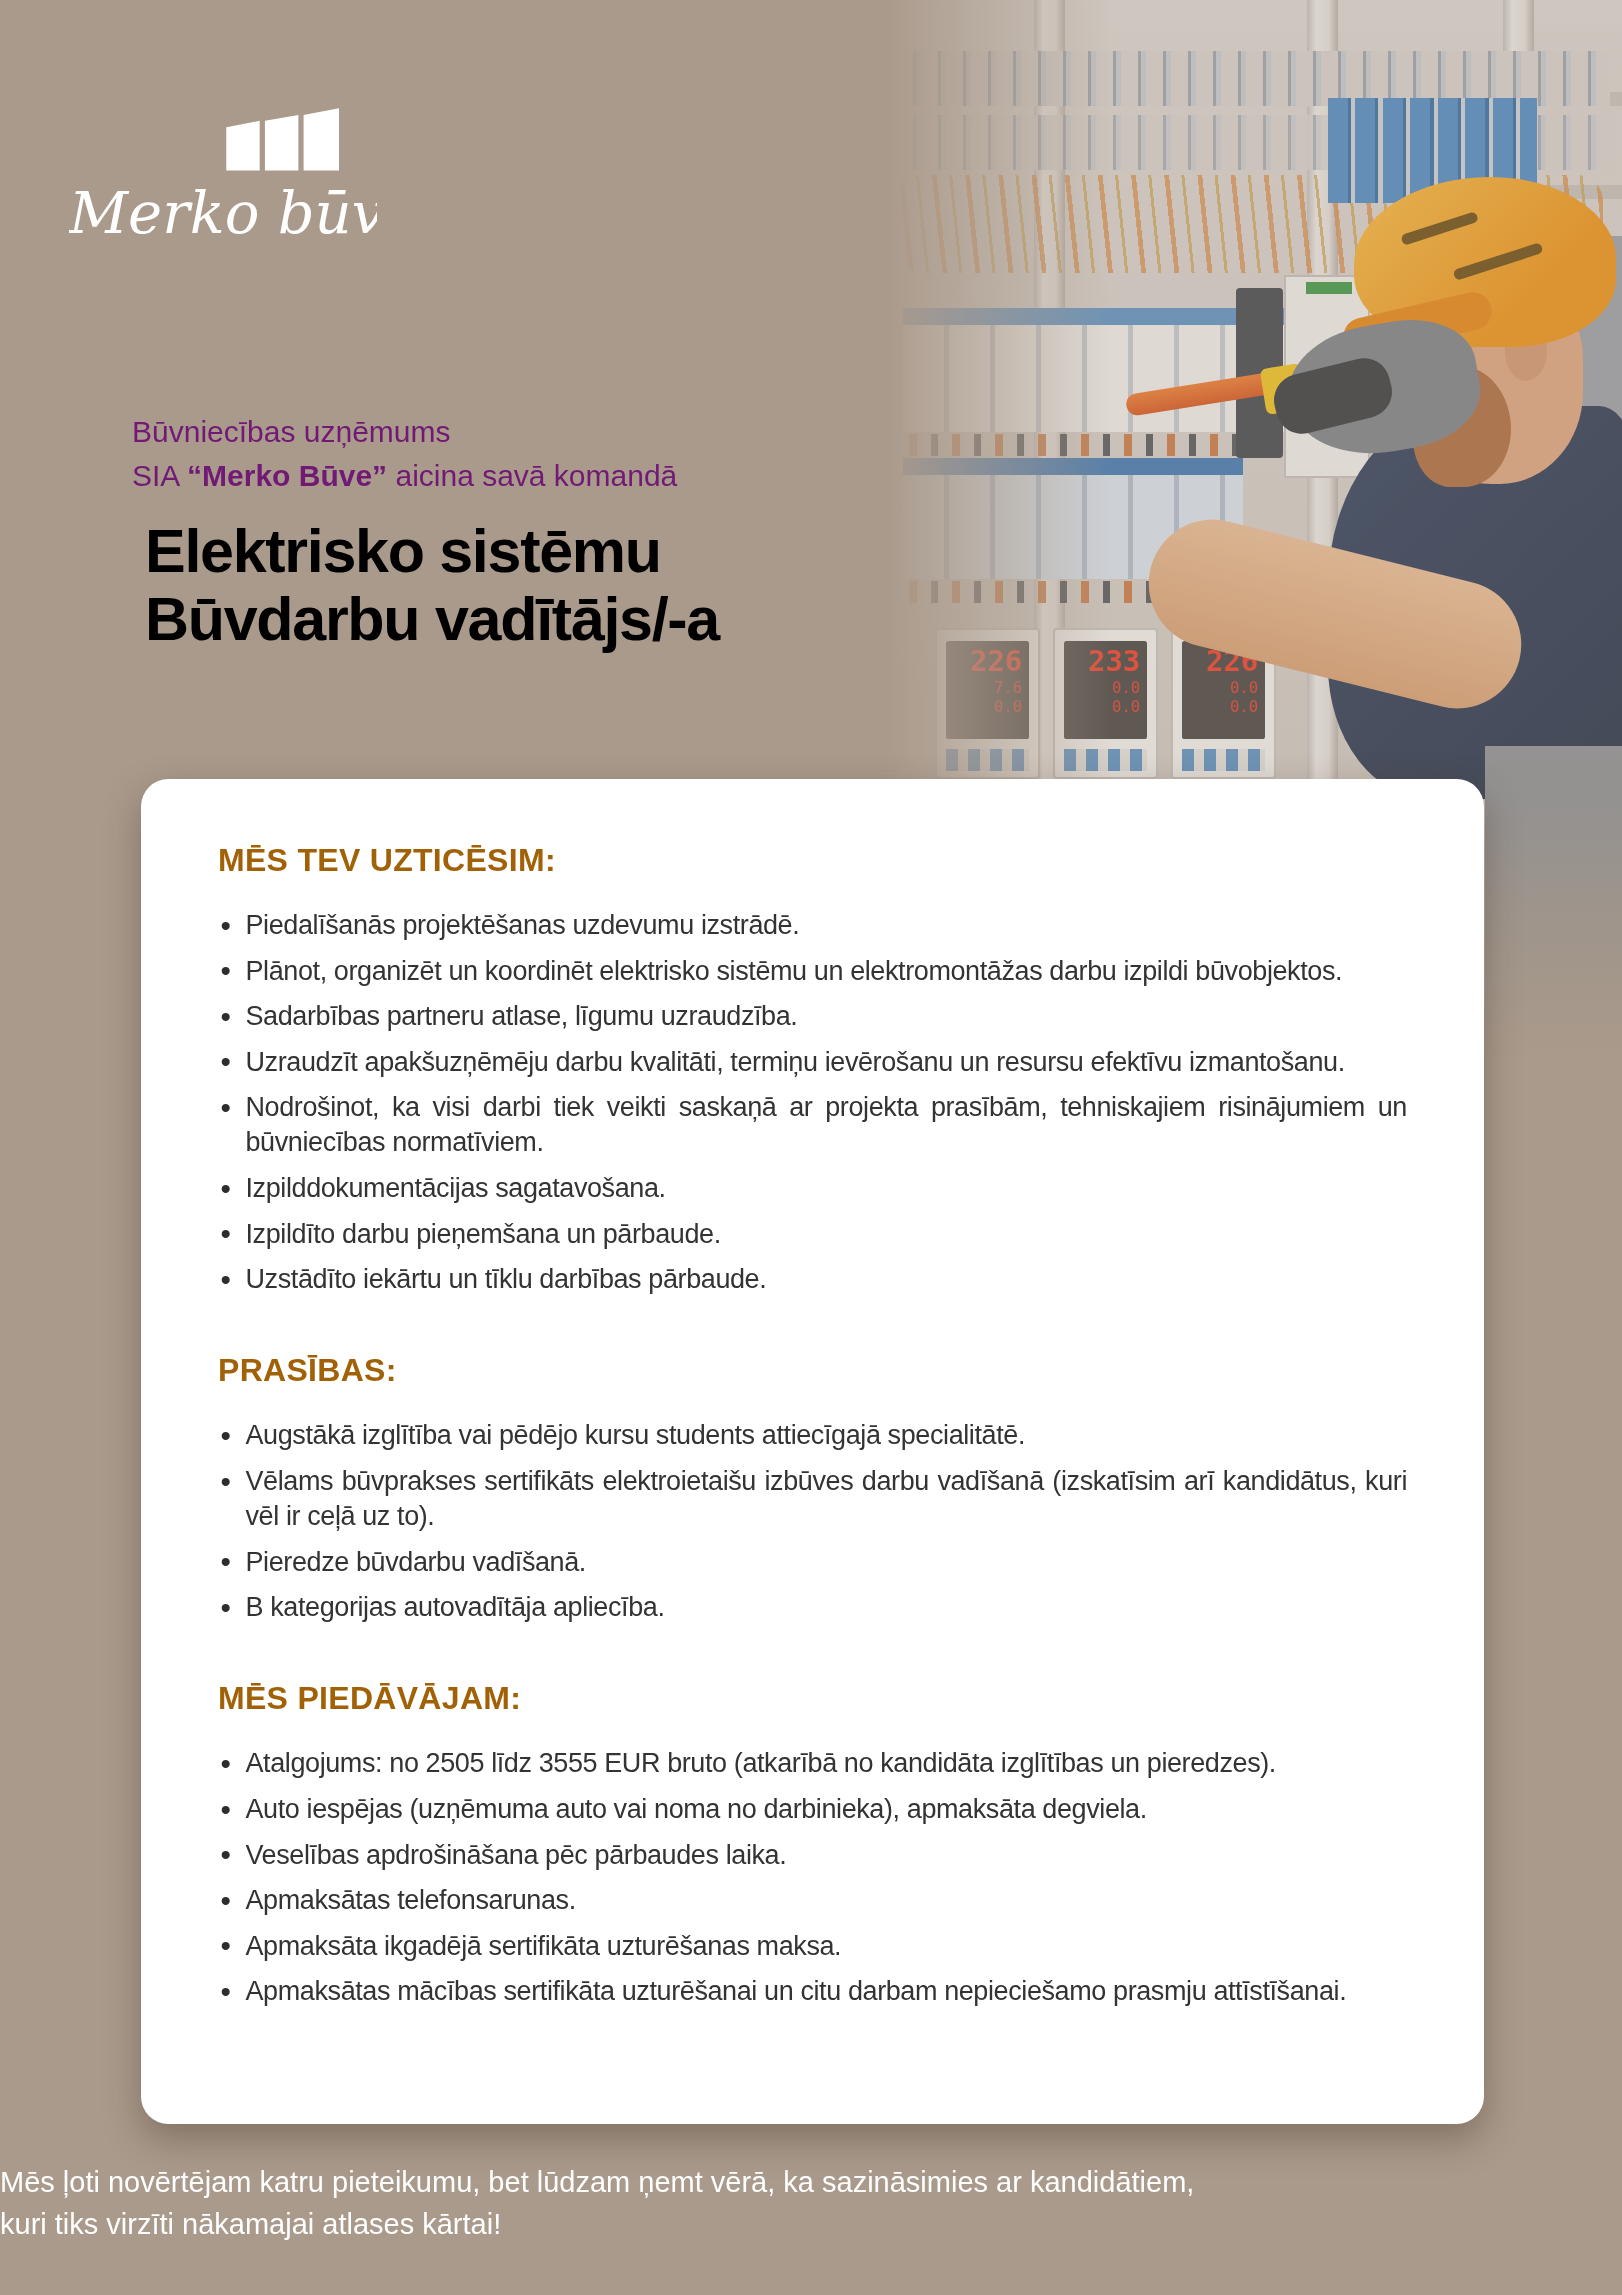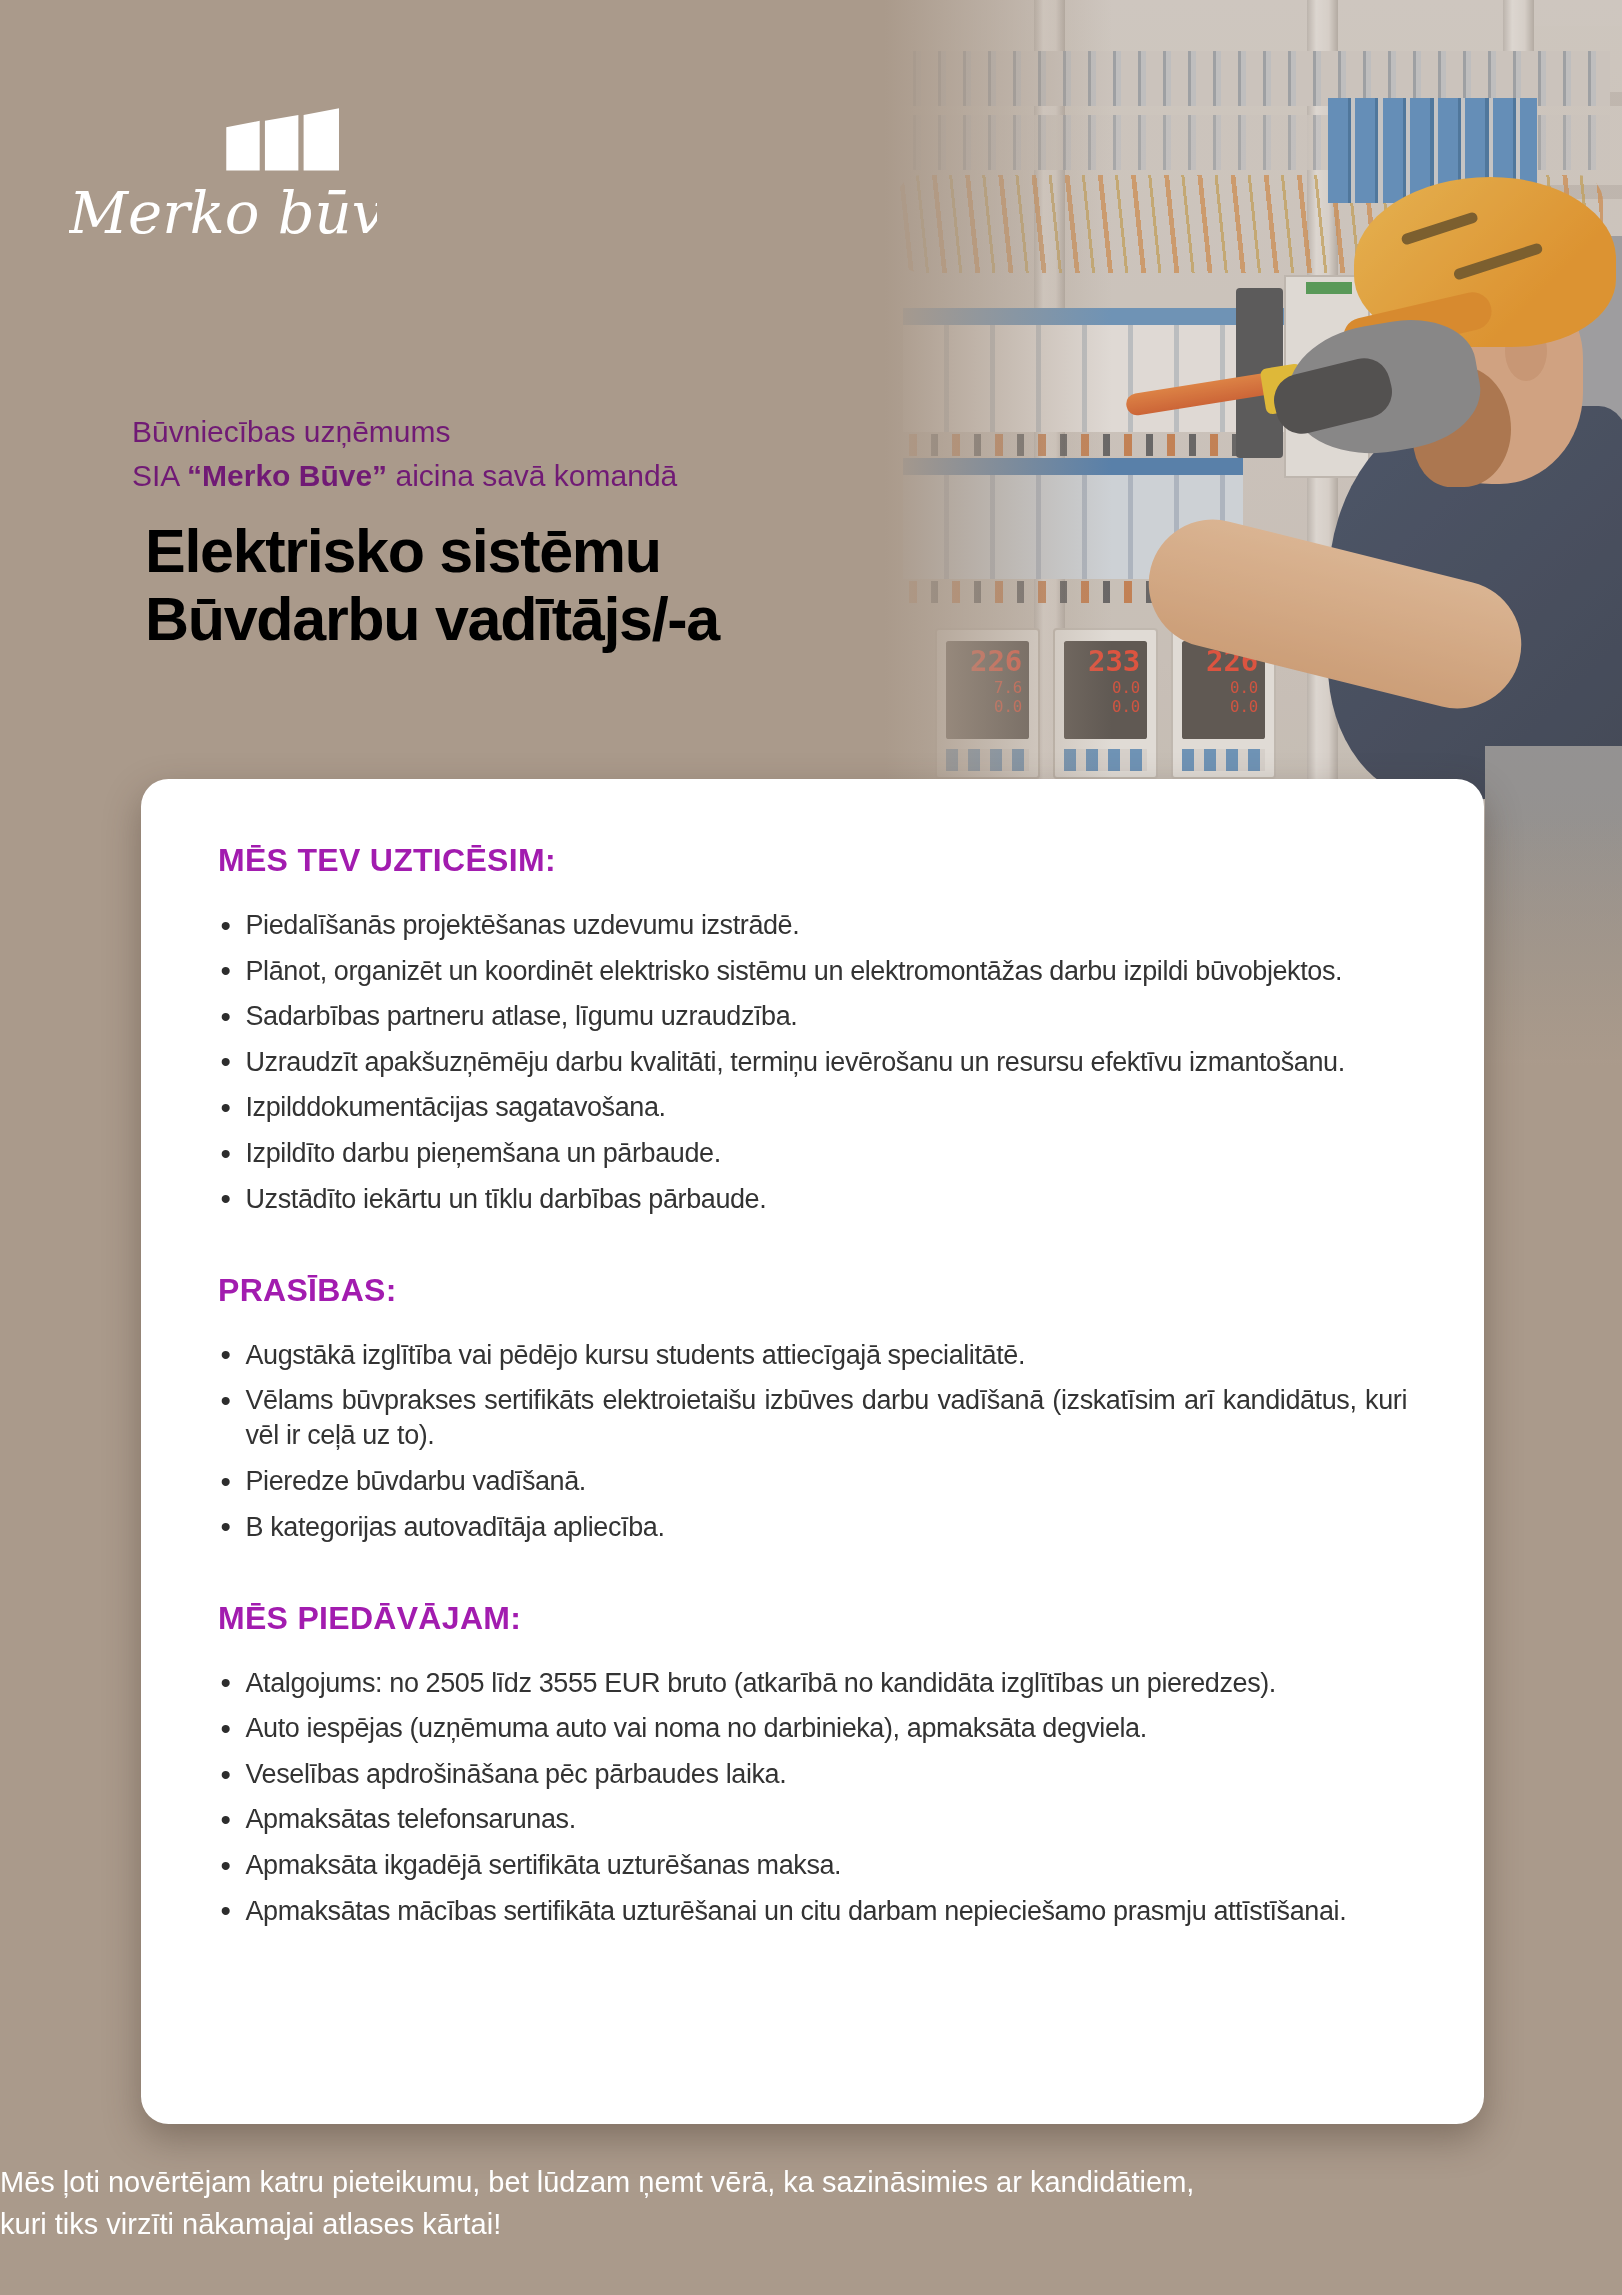--- a/index.html
+++ b/index.html
@@ -90,21 +90,21 @@
     font-size:30px; line-height:1.48; font-weight:400; }
   .intro strong { font-weight:700; }
   .title { position:absolute; left:145px; top:518px; z-index:15; color:#000000;
     font-size:61px; line-height:1.11; font-weight:700; letter-spacing:-1.3px; }
   .title span { display:block; }
 
   
   .card { position:absolute; left:141px; top:779px; width:1343px; height:1345px; z-index:20;
     background:#fff; border-radius:27.5px; box-shadow:0 14.4px 36px rgba(62,48,36,.38);
     padding:63px 77px 39px 77px; overflow:hidden; color:#2d2d2d; }
-  .card h2 { font-size:32px; font-weight:700; letter-spacing:0.3px; color:#a21caf; margin:0 0 29px 0; }
+  .card h2 { font-size:32px; font-weight:700; letter-spacing:0.3px; color:#a16207; margin:0 0 29px 0; }
   .card section + section { margin-top:55px; }
   .card ul { list-style:none; }
   .card li { position:relative; padding-left:27.5px; font-size:27px; line-height:1.3; letter-spacing:-0.4px;
     color:#333; text-align:justify; margin-bottom:10.5px; }
   .card li::before { content:"•"; position:absolute; left:2.6px; top:-1.3px; font-size:1.1em; color:#2d2d2d; }
 
   
   .footer { position:absolute; left:0; right:0; top:2161px; z-index:15; text-align:left; color:#fff;
     font-size:29px; line-height:1.45; }
 </style>
@@ -208,20 +208,21 @@
   </h1>
 
   <div class="card">
     <section>
       <h2>MĒS TEV UZTICĒSIM:</h2>
       <ul>
           <li>Piedalīšanās projektēšanas uzdevumu izstrādē.</li>
           <li>Plānot, organizēt un koordinēt elektrisko sistēmu un elektromontāžas darbu izpildi būvobjektos.</li>
           <li>Sadarbības partneru atlase, līgumu uzraudzība.</li>
           <li>Uzraudzīt apakšuzņēmēju darbu kvalitāti, termiņu ievērošanu un resursu efektīvu izmantošanu.</li>
+          <li>Nodrošinot, ka visi darbi tiek veikti saskaņā ar projekta prasībām, tehniskajiem risinājumiem un būvniecības normatīviem.</li>
           <li>Izpilddokumentācijas sagatavošana.</li>
           <li>Izpildīto darbu pieņemšana un pārbaude.</li>
           <li>Uzstādīto iekārtu un tīklu darbības pārbaude.</li>
         </ul>
     </section>
     <section>
       <h2>PRASĪBAS:</h2>
       <ul>
           <li>Augstākā izglītība vai pēdējo kursu students attiecīgajā specialitātē.</li>
           <li>Vēlams būvprakses sertifikāts elektroietaišu izbūves darbu vadīšanā (izskatīsim arī kandidātus, kuri vēl ir ceļā uz to).</li>

